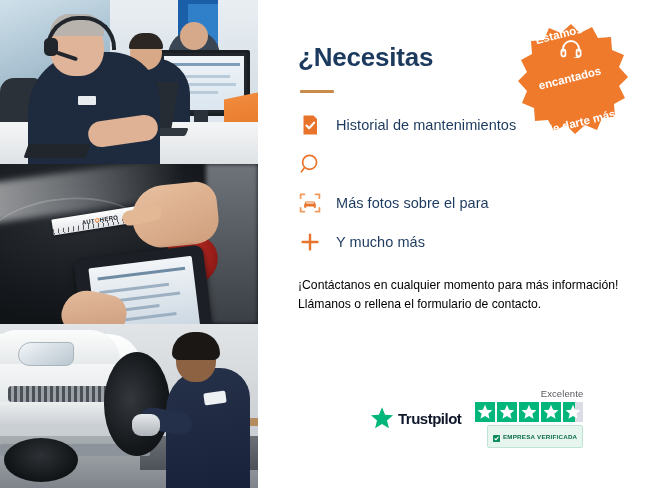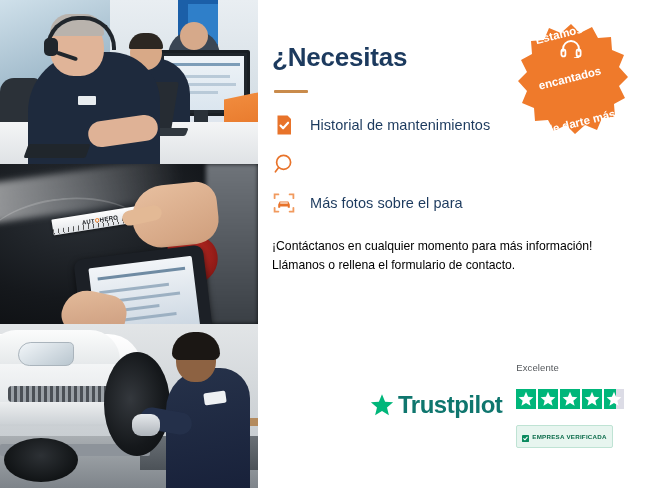--- a/index.html
+++ b/index.html
@@ -160,21 +160,21 @@
   .p3-bench{position:absolute;left:140px;bottom:18px;width:118px;height:34px;
     background:linear-gradient(180deg,#6a7076 0%,#4c5258 100%);}
   .p3-shelf{position:absolute;left:150px;top:94px;width:108px;height:8px;
     background:#b48b5e;}
 
   
   .content{
     position:relative;
     flex:1 1 auto;height:488px;
     background:#ffffff;
-    padding:42px 0 0 14px;
+    padding:42px 0 0 40px;
     box-sizing:border-box;
   }
   .headline{
     font-size:26px;line-height:1.22;font-weight:700;
     color:#1c3a5e;margin:0;letter-spacing:-.2px;max-width:245px;
   }
   .rule{
     width:34px;height:3px;background:#c98b4b;margin:16px 0 20px 2px;border-radius:1px;
   }
 
@@ -216,22 +216,22 @@
     line-height:1.18;text-align:center;margin-top:18px;width:96px;
   }
 
   
   .trust{
     position:absolute;left:112px;bottom:40px;
     display:flex;align-items:center;gap:14px;
   }
   .tp-logo{display:flex;align-items:center;gap:4px;}
   .tp-star-lg{width:24px;height:24px;}
-  .tp-word{font-size:24px;font-weight:700;color:#0f766e;letter-spacing:-.5px;}
-  .tp-right{display:flex;flex-direction:column;align-items:flex-start;gap:16px;}
+  .tp-word{font-size:15px;font-weight:700;color:#0f172a;letter-spacing:-.5px;}
+  .tp-right{display:flex;flex-direction:column;align-items:flex-end;gap:3px;}
   .tp-excelente{font-size:9.5px;color:#55585c;letter-spacing:.1px;}
   .tp-stars{display:flex;gap:2px;}
   .tp-box{width:20px;height:20px;background:#00b67a;position:relative;}
   .tp-box.partial{background:linear-gradient(90deg,#00b67a 0 62%,#dcdce6 62% 100%);}
   .tp-box svg{position:absolute;left:2px;top:2px;}
   .tp-verified{
     display:flex;align-items:center;gap:3px;
     background:#e7f5ef;border:1px solid #bfe3d4;border-radius:2px;
     padding:1.5px 5px;
   }
@@ -366,20 +366,31 @@
               <path d="M21.4 16.8v3.8h-3.8"></path>
                 <path d="M6.4 20.6H2.6v-3.8"></path>
             </g>
             <path d="M6.2 13.6l1.5-3.2h8.6l1.5 3.2v3.2h-2v-1.3H8.2v1.3h-2z" fill="#e8732a"></path>
             <rect x="8.2" y="10.9" width="7.6" height="2.1" fill="#ffffff" opacity=".55"></rect>
           </svg>
         </span>
         <span class="feat-label">Más fotos sobre el para</span>
       </li>
 
+      <li class="feature">
+        <span class="feat-icon">
+          <svg width="24" height="24" viewBox="0 0 24 24">
+            <g stroke="#e8732a" stroke-width="2.4" stroke-linecap="round">
+              <path d="M12 4.6v14.8"></path>
+                <path d="M4.6 12h14.8"></path>
+            </g>
+          </svg>
+        </span>
+        <span class="feat-label">Y mucho más</span>
+      </li>
 
     </ul>
 
     <p class="contact">
       <span>¡Contáctanos en cualquier momento para más información!</span><br>
       <span>Llámanos o rellena el formulario de contacto.</span>
     </p>
 
     <div class="badge">
       <svg width="122" height="122" viewBox="0 0 122 122">

